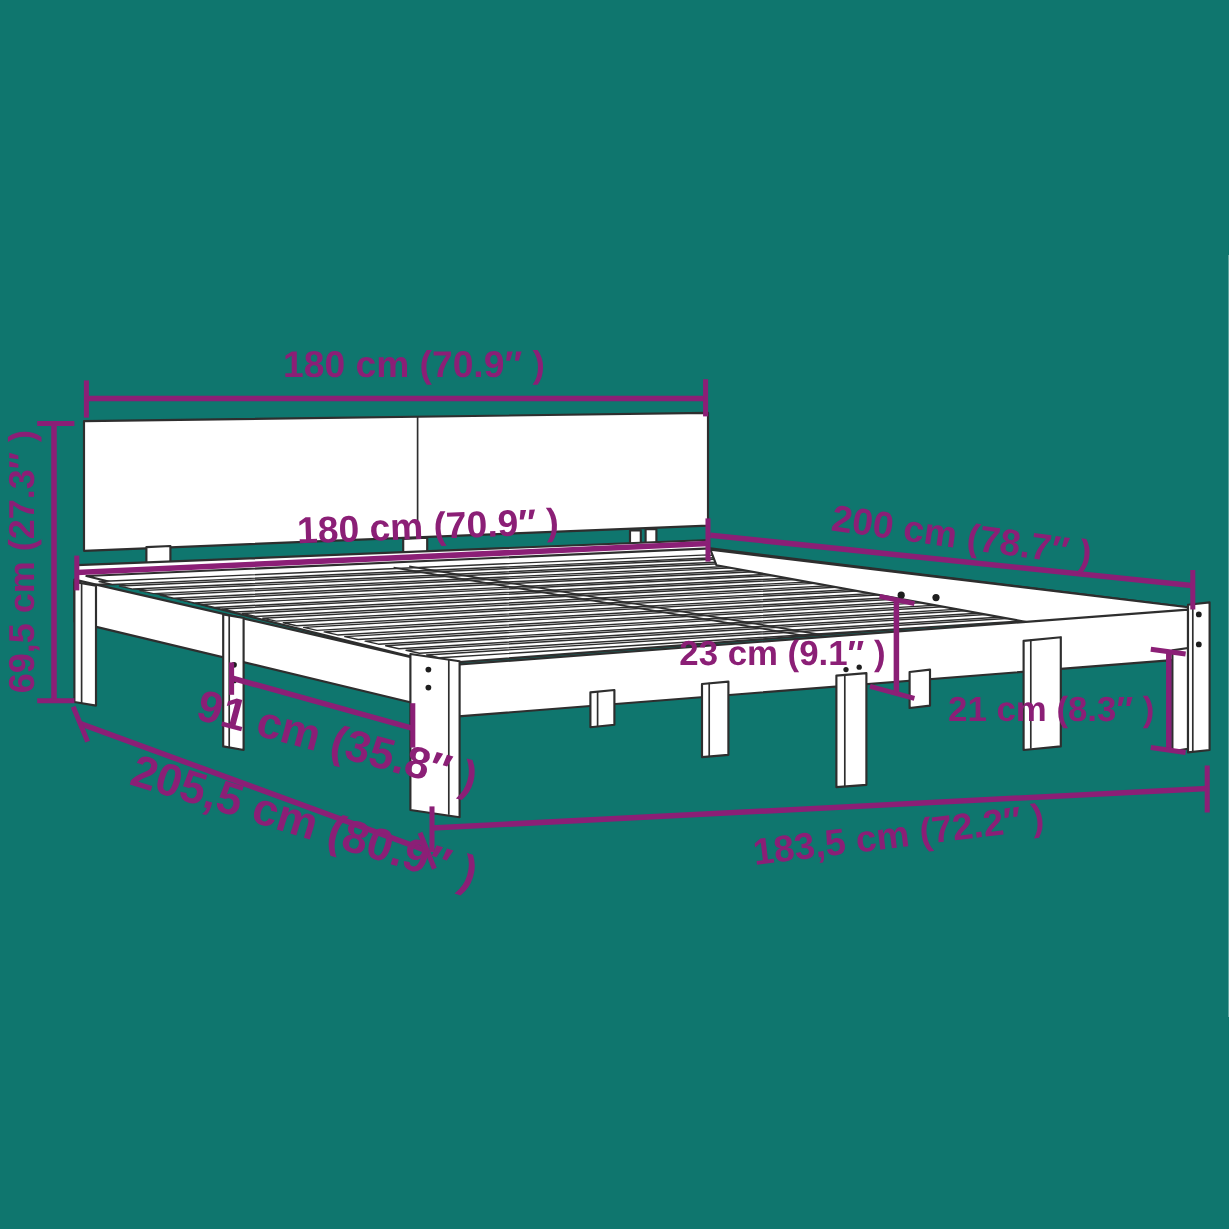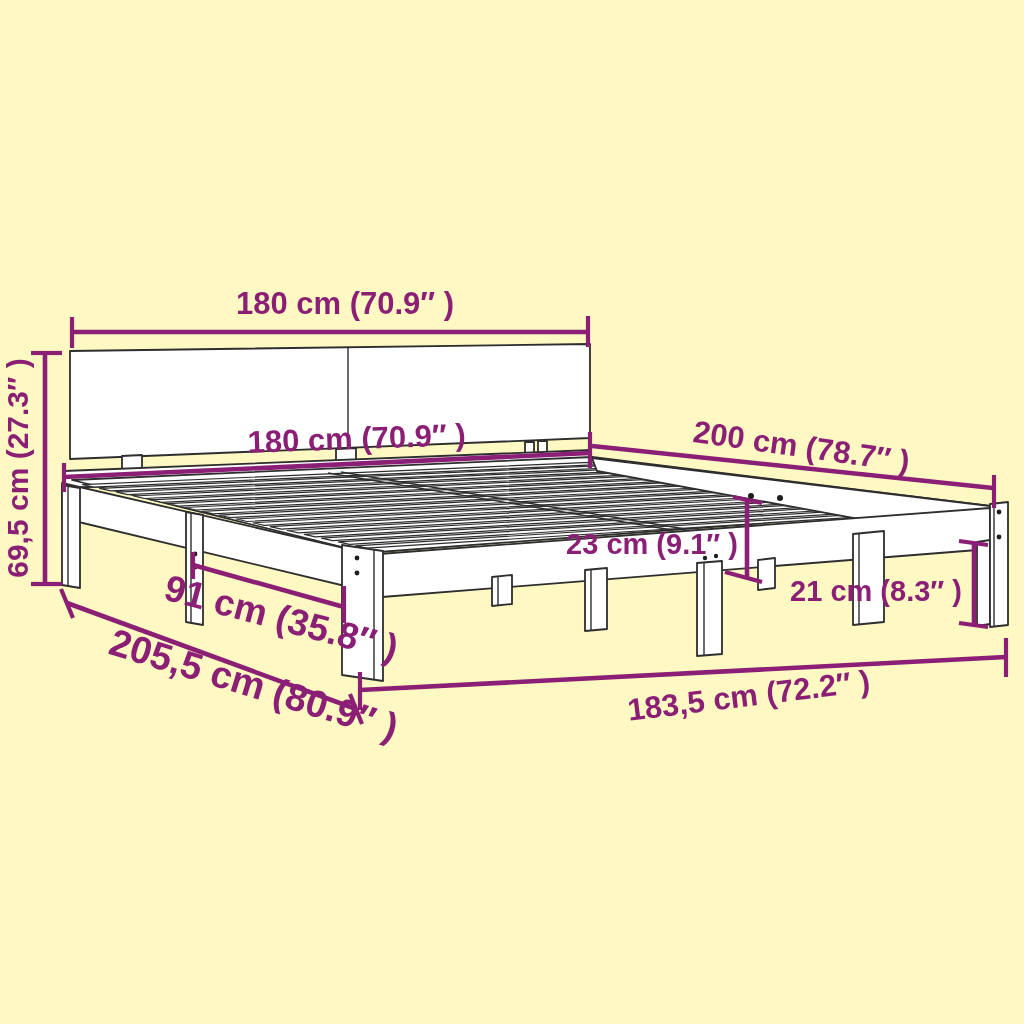--- a/index.html
+++ b/index.html
@@ -1,16 +1,16 @@
 <!DOCTYPE html>
 <html><head>
 <meta charset="utf-8">
 <style>
   html,body{margin:0;padding:0;background:#ffffff;}
-  .stage{position:relative;width:1024px;height:1024px;background:#fef9c3;overflow:hidden;
+  .stage{position:relative;width:1024px;height:1024px;background:#0f766e;overflow:hidden;
          font-family:"Liberation Sans", sans-serif;}
   svg{display:block;}
   .outline{stroke:#2e2e2e;stroke-width:1.8;fill:#ffffff;stroke-linejoin:round;}
   .thin{stroke:#2e2e2e;stroke-width:1.4;fill:none;}
   .dimline{stroke:#8b1f76;stroke-width:4.6;fill:none;stroke-linecap:butt;}
   .tick{stroke:#8b1f76;stroke-width:4.2;fill:none;stroke-linecap:butt;}
   .dimtext{fill:#8b1f76;font-weight:bold;font-family:"Liberation Sans", sans-serif;}
   .dot{fill:#1e1e1e;stroke:none;}
 </style>
 </head>

